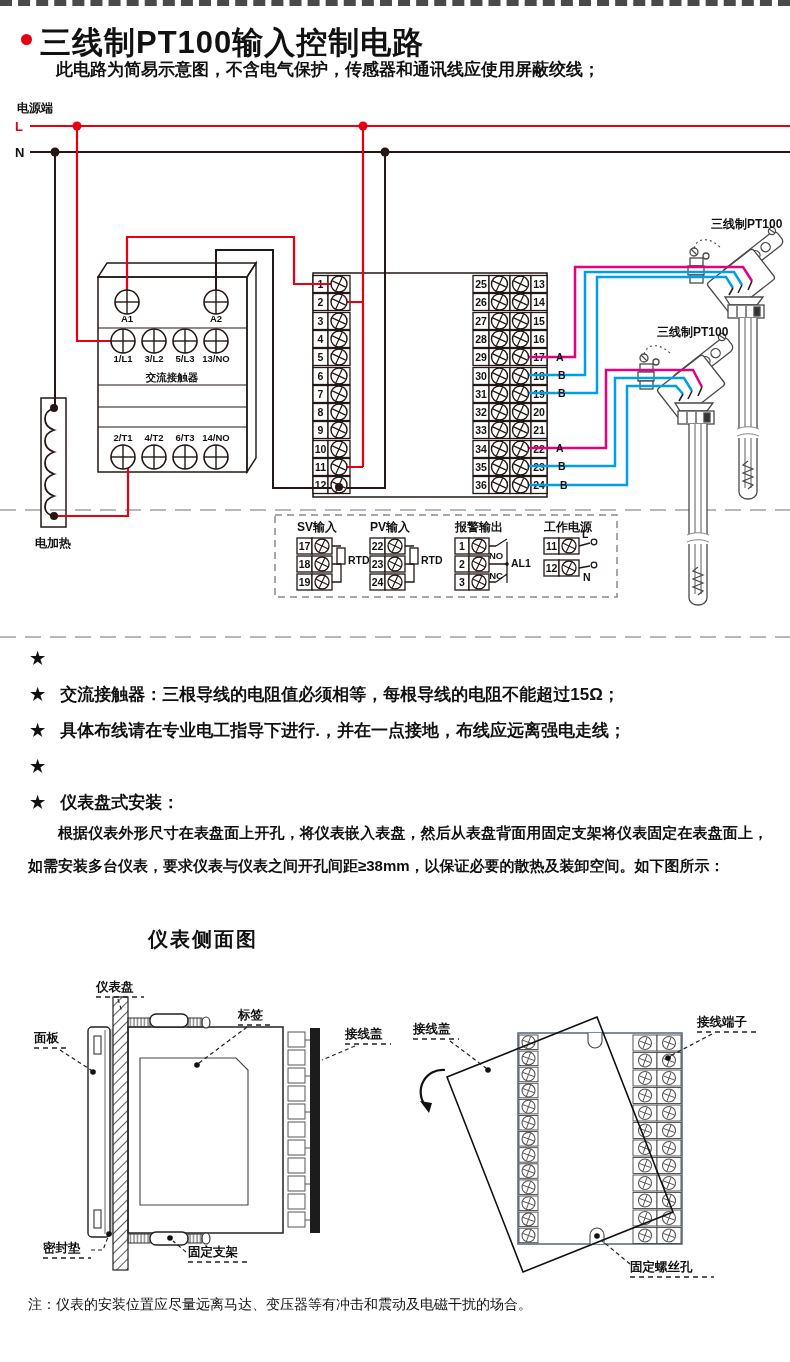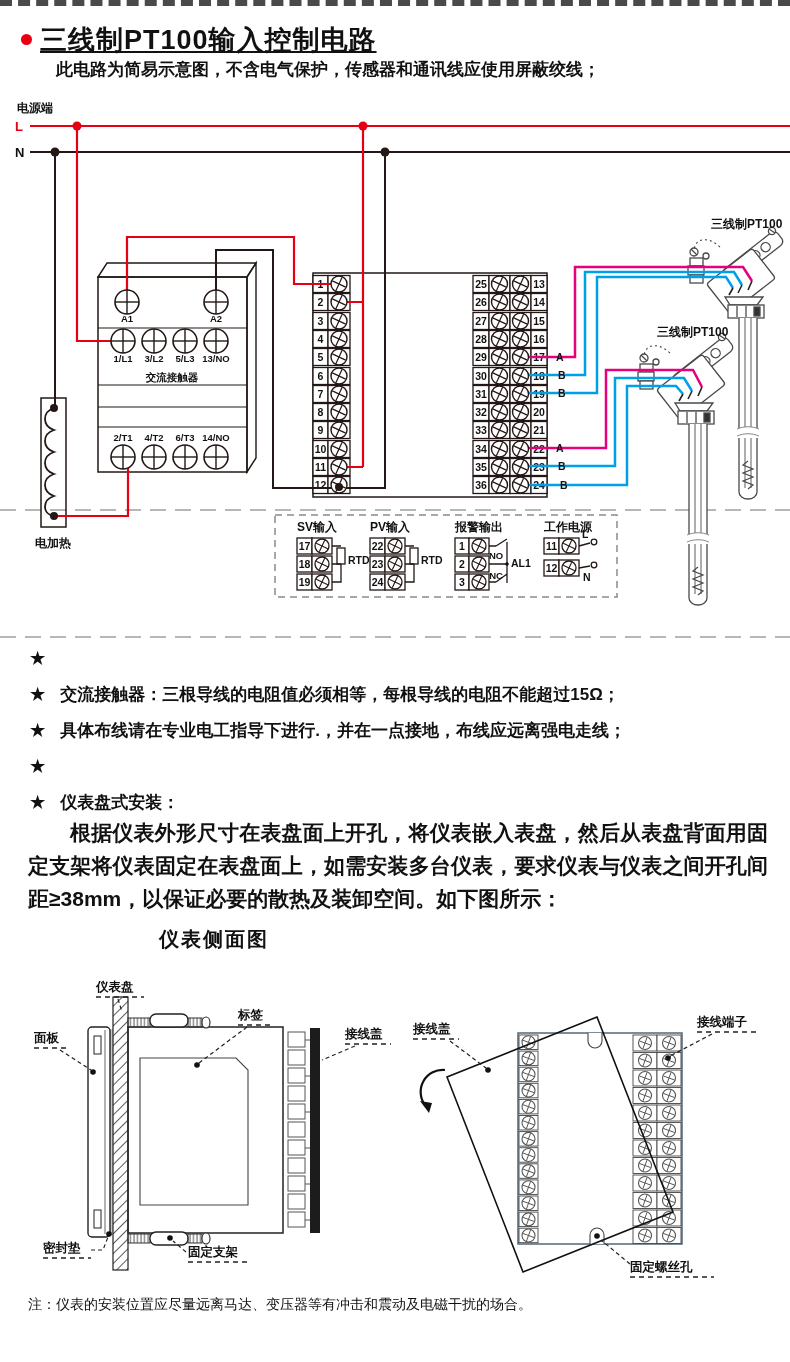--- a/index.html
+++ b/index.html
@@ -1,28 +1,28 @@
 <!DOCTYPE html>
 <html><head>
 <meta charset="utf-8">
 <style>
   html,body{margin:0;padding:0;background:#fff;}
   body{width:790px;height:1362px;position:relative;overflow:hidden;
        font-family:"Liberation Sans",sans-serif;color:#111;}
   .top-dash{position:absolute;top:0;left:0;width:790px;height:0;border-top:6px dashed #4a4a4a;}
   .bullet{position:absolute;left:21px;top:34px;width:11px;height:11px;border-radius:50%;background:#e60012;}
-  .title{position:absolute;left:40px;top:22px;font-size:27px;font-weight:700;letter-spacing:1px;text-decoration:underline;}
+  .title{position:absolute;left:40px;top:22px;font-size:31px;font-weight:700;letter-spacing:1px;}
   .subtitle{position:absolute;left:56px;top:58px;font-size:17px;font-weight:700;}
   .notes{position:absolute;left:30px;top:648px;width:742px;}
   .note-item{display:flex;gap:15px;margin-bottom:15px;font-size:17px;font-weight:700;line-height:21px;}
   .note-item .star{flex:0 0 auto;}
-  .para{position:absolute;left:28px;top:816px;width:740px;font-size:21px;font-weight:700;
+  .para{position:absolute;left:28px;top:816px;width:740px;font-size:15px;font-weight:700;
         line-height:33px;text-indent:2em;text-align:justify;}
   .sideview-heading{position:absolute;left:148px;top:926px;font-family:"Liberation Serif",serif;
-        font-size:20px;font-weight:700;letter-spacing:2px;margin-left:11px;}
+        font-size:20px;font-weight:700;letter-spacing:2px;}
   .bottom-note{position:absolute;left:28px;top:1296px;width:740px;font-size:14px;font-weight:400;}
   svg{position:absolute;left:0;}
   #circuit{top:95px;}
   #install{top:960px;}
   svg text{font-family:"Liberation Sans",sans-serif;}
   .cell{fill:#fff;stroke:#231815;stroke-width:1.3;}
   .n{font-size:10.5px;font-weight:700;fill:#111;text-anchor:middle;}
   .lbl{font-size:12px;font-weight:700;fill:#111;}
   .lblm{font-size:9.5px;font-weight:700;fill:#111;text-anchor:middle;}
   .wl{font-size:10.5px;font-weight:700;fill:#111;}

